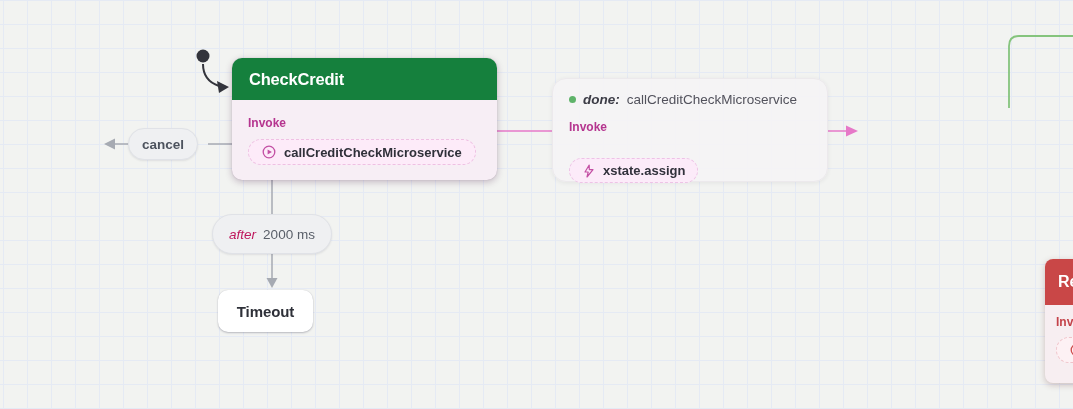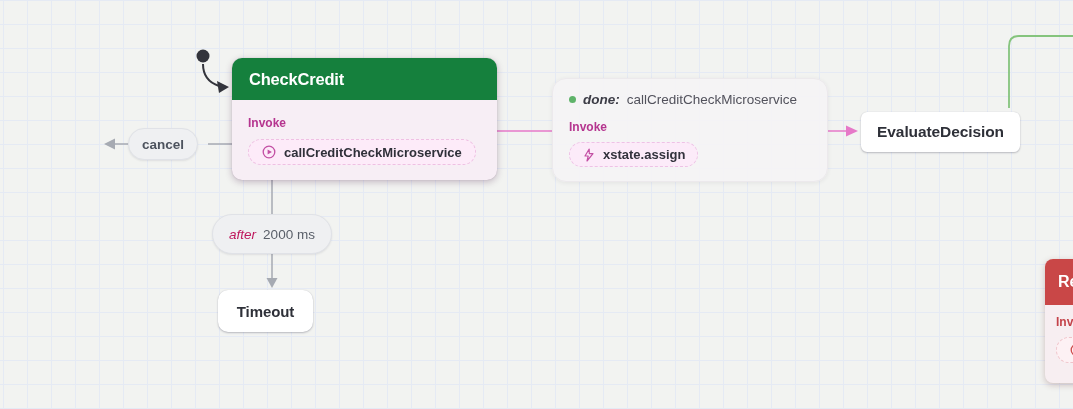--- a/index.html
+++ b/index.html
@@ -63,21 +63,21 @@
     background:rgba(245,243,245,.93);border:1px solid #ecE9ec;
     box-shadow:0 1px 4px rgba(45,45,70,.08);
     padding:13px 16px 0 16px;
   }
   #card-done .evt{display:flex;align-items:center;gap:7px;font-size:13.5px;}
   #card-done .dot{width:7px;height:7px;border-radius:50%;background:#5fb36a;flex:0 0 auto;}
   #card-done .kw{font-style:italic;font-weight:600;color:#3c3c46;}
   #card-done .svc{color:#52525c;}
   #card-done .sect-label{margin-top:13px;}
   .action-pill{
-    margin-top:8px;display:inline-flex;align-items:center;gap:8px;
+    margin-top:24px;display:inline-flex;align-items:center;gap:8px;
     height:25px;padding:0 12px;border-radius:13px;
     background:#fcebf9;border:1px dashed #eec2e6;
     font-size:13px;font-weight:700;color:#32323c;
   }
 
   
   #node-clipped{
     left:1045px;top:259px;width:130px;height:124px;border-radius:8px;
     background:#f7eef1;box-shadow:0 2px 6px rgba(90,30,35,.25);
   }
@@ -163,23 +163,20 @@
     </div>
     <div class="sect-label">Invoke</div>
     <div class="action-pill">
       <svg width="13" height="14" viewBox="0 0 13 14">
         <path d="M7.2,1 L3,8 H6.2 L5,13 L11,5.6 H7.3 Z" fill="none" stroke="#c350a4" stroke-width="1.2" stroke-linejoin="round"></path>
       </svg>
       <span>xstate.assign</span>
     </div>
   </div>
 
-  <div class="node state-leaf" id="node-evaluate">
-    <span>EvaluateDecision</span>
-  </div>
 
   <div class="node" id="node-clipped">
     <div class="hdr">
       <span>Re</span>
     </div>
     <div class="bdy">
       <div class="sect-label">Invoke</div>
       <div class="invoke-pill">
         <svg width="14" height="14" viewBox="0 0 14 14">
           <circle cx="7" cy="7" r="5.8" fill="none" stroke="#cf4b4b" stroke-width="1.3"></circle>

